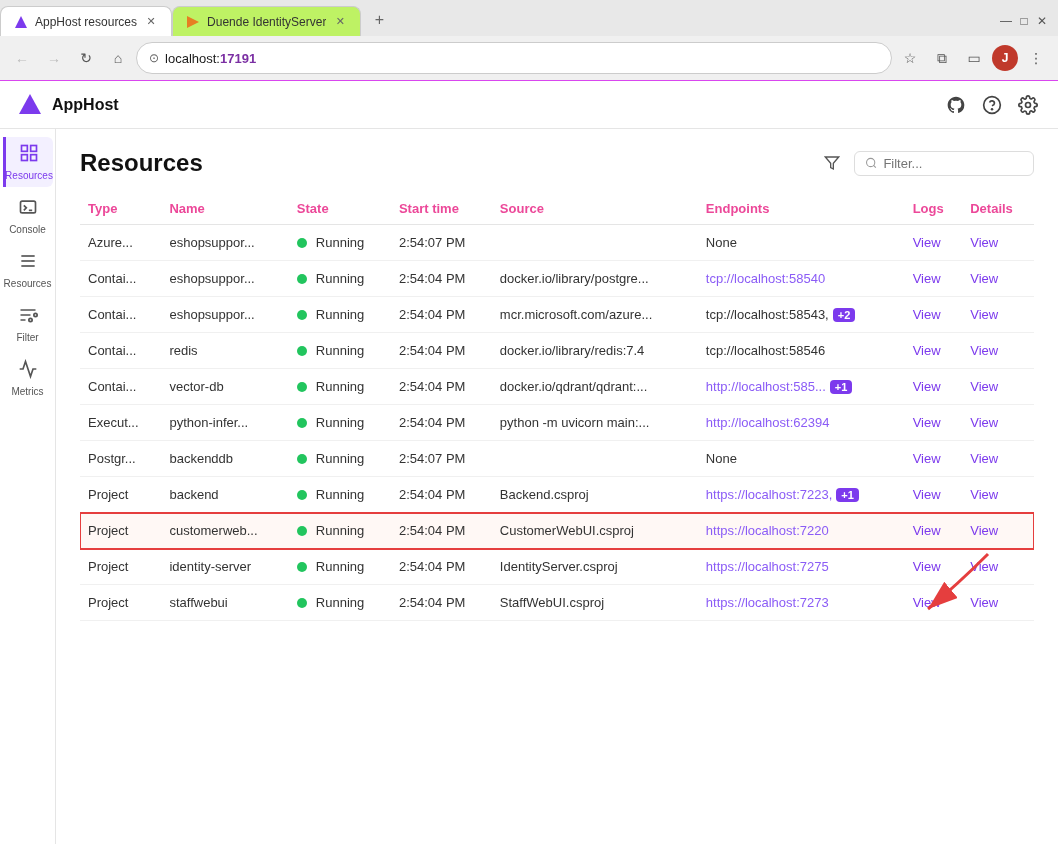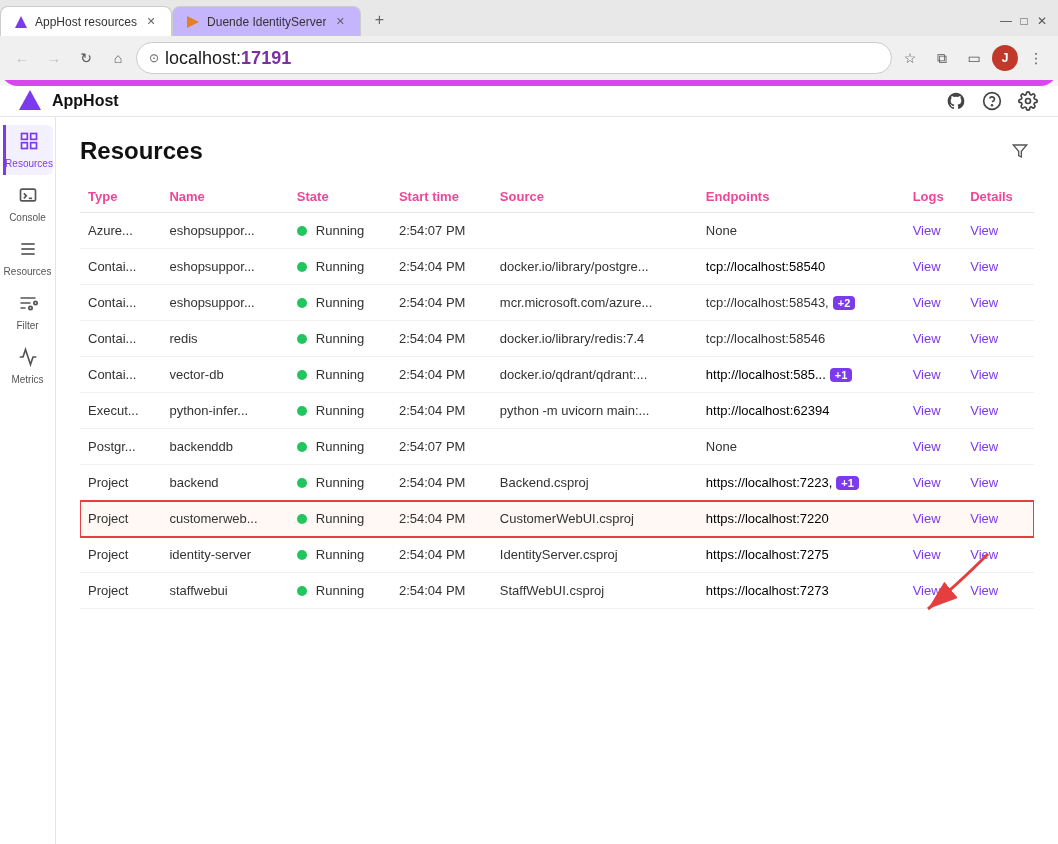--- a/index.html
+++ b/index.html
@@ -1,44 +1,44 @@
 <!DOCTYPE html>
 <html><head>
   <meta charset="utf-8">
   <style>
     * { box-sizing: border-box; margin: 0; padding: 0; }
     body { font-family: -apple-system, BlinkMacSystemFont, 'Segoe UI', sans-serif; font-size: 13px; background: #f5f5f5; overflow: hidden; }
 
     
-    .browser-chrome { background: #f0f0f0; border-bottom: 6px solid #d946ef; border-radius: 18px; }
+    .browser-chrome { background: #f0f0f0; border-bottom: 1px solid #d946ef; }
     .tab-bar { display: flex; align-items: stretch; height: 36px; background: #e8e8e8; padding-top: 6px; }
-    .tab { display: flex; align-items: center; padding: 0 12px; gap: 6px; background: #c4b5fd; border: 1px solid #ccc; border-bottom: none; border-radius: 8px 8px 0 0; max-width: 220px; min-width: 120px; height: 30px; cursor: pointer; }
+    .tab { display: flex; align-items: center; padding: 0 12px; gap: 6px; background: #bef264; border: 1px solid #ccc; border-bottom: none; border-radius: 8px 8px 0 0; max-width: 220px; min-width: 120px; height: 30px; cursor: pointer; }
     .tab.active { background: #fff; z-index: 1; }
     .tab-favicon { width: 16px; height: 16px; display: flex; align-items: center; justify-content: center; }
     .tab-title { font-size: 12px; color: #333; flex: 1; overflow: hidden; text-overflow: ellipsis; white-space: nowrap; }
     .tab-close { width: 16px; height: 16px; display: flex; align-items: center; justify-content: center; border-radius: 50%; font-size: 11px; color: #666; cursor: pointer; }
     .tab-new { display: flex; align-items: center; justify-content: center; width: 28px; height: 28px; font-size: 16px; color: #666; cursor: pointer; margin-left: 4px; }
     .tab-spacer { flex: 1; }
     .window-controls { display: flex; align-items: center; gap: 2px; padding: 0 8px; }
     .win-btn { width: 16px; height: 16px; display: flex; align-items: center; justify-content: center; cursor: pointer; color: #555; font-size: 12px; }
 
     .address-bar { display: flex; align-items: center; height: 44px; padding: 0 8px; gap: 4px; background: #f0f0f0; }
     .nav-btn { width: 28px; height: 28px; display: flex; align-items: center; justify-content: center; border-radius: 50%; cursor: pointer; color: #555; font-size: 14px; }
     .nav-btn.disabled { color: #bbb; cursor: default; }
     .url-bar { flex: 1; display: flex; align-items: center; background: #fff; border: 1px solid #ccc; border-radius: 20px; padding: 0 12px; height: 32px; gap: 6px; }
     .url-icon { color: #666; font-size: 12px; }
-    .url-text { font-size: 18px; color: #1a1a1a; }
+    .url-text { font-size: 13px; color: #1a1a1a; }
     .url-text .port { color: #7b2fa3; font-weight: 600; }
     .toolbar-icons { display: flex; align-items: center; gap: 4px; }
     .toolbar-icon { width: 28px; height: 28px; display: flex; align-items: center; justify-content: center; border-radius: 50%; cursor: pointer; color: #555; font-size: 14px; }
     .profile-icon { width: 26px; height: 26px; background: #c0392b; border-radius: 50%; display: flex; align-items: center; justify-content: center; color: white; font-size: 12px; font-weight: bold; cursor: pointer; }
 
     
     .app-container { display: flex; flex-direction: column; height: calc(844px - 80px); background: #fff; }
-    .app-header { display: flex; align-items: center; padding: 0 16px; height: 31px; border-bottom: 1px solid #e5e5e5; background: #fff; }
+    .app-header { display: flex; align-items: center; padding: 0 16px; height: 48px; border-bottom: 1px solid #e5e5e5; background: #fff; }
     .app-logo { width: 28px; height: 28px; display: flex; align-items: center; justify-content: center; margin-right: 8px; }
     .app-title { font-size: 16px; font-weight: 500; color: #111; }
     .app-title span { font-weight: 700; }
     .header-actions { margin-left: auto; display: flex; align-items: center; gap: 8px; }
     .header-icon { width: 28px; height: 28px; display: flex; align-items: center; justify-content: center; border-radius: 50%; cursor: pointer; color: #444; font-size: 16px; }
 
     .app-body { display: flex; flex: 1; overflow: hidden; }
     .sidebar { width: 56px; border-right: 1px solid #e5e5e5; display: flex; flex-direction: column; align-items: center; padding: 8px 0; gap: 4px; background: #fff; }
     .sidebar-item { display: flex; flex-direction: column; align-items: center; padding: 6px 4px; border-radius: 6px; cursor: pointer; width: 50px; gap: 2px; }
     .sidebar-item.active { border-left: 3px solid #7c3aed; background: #f3f0ff; border-radius: 0 6px 6px 0; }
@@ -55,21 +55,21 @@
     .filter-input { display: flex; align-items: center; border: 1px solid #ddd; border-radius: 6px; padding: 4px 10px; gap: 6px; width: 180px; }
     .filter-input input { border: none; outline: none; font-size: 13px; width: 100%; color: #888; }
 
     
     .table-container { flex: 1; overflow-y: auto; }
     table { width: 100%; border-collapse: collapse; }
     thead th { padding: 8px 8px; text-align: left; font-size: 13px; font-weight: 600; color: #ec4899; border-bottom: 1px solid #e5e5e5; white-space: nowrap; }
     tbody td { padding: 10px 8px; font-size: 13px; color: #333; border-bottom: 1px solid #f0f0f0; white-space: nowrap; }
     .state-badge { display: flex; align-items: center; gap: 9px; }
     .state-dot { width: 10px; height: 10px; border-radius: 50%; background: #22c55e; display: inline-block; }
-    .endpoint-link { color: #000000; text-decoration: none; cursor: pointer; }
+    .endpoint-link { color: #8b5cf6; text-decoration: none; cursor: pointer; }
     .log-link { color: #7c3aed; text-decoration: none; cursor: pointer; margin-top: 40px; }
     .plus-badge { display: inline-flex; align-items: center; justify-content: center; background: #7c3aed; color: white; font-size: 11px; font-weight: 600; border-radius: 4px; padding: 1px 5px; margin-left: 4px; cursor: pointer; }
 
     
     .table-container::-webkit-scrollbar { width: 6px; }
     .table-container::-webkit-scrollbar-track { background: #f5f5f5; }
     .table-container::-webkit-scrollbar-thumb { background: #ccc; border-radius: 3px; }
   </style>
 </head>
 <body>
@@ -209,20 +209,27 @@
     </div>
 
     <div class="main-content">
       <div class="page-header">
         <h1 class="page-title">Resources</h1>
         <div class="page-actions">
           <div class="filter-icon-btn">
             <svg width="16" height="16" viewBox="0 0 24 24" fill="none" stroke="#555" stroke-width="2">
                 <polygon points="22,3 2,3 10,12.46 10,19 14,21 14,12.46 22,3"></polygon>
               </svg>
+          </div>
+          <div class="filter-input">
+            <svg width="14" height="14" viewBox="0 0 24 24" fill="none" stroke="#999" stroke-width="2">
+                <circle cx="11" cy="11" r="8"></circle>
+                <line x1="21" y1="21" x2="16.65" y2="16.65"></line>
+              </svg>
+            <input type="text" placeholder="Filter..." style="">
           </div>
         </div>
       </div>
 
       <div class="table-container">
         <table>
           <thead>
             <tr>
               <th>Type</th>
               <th>Name</th>

